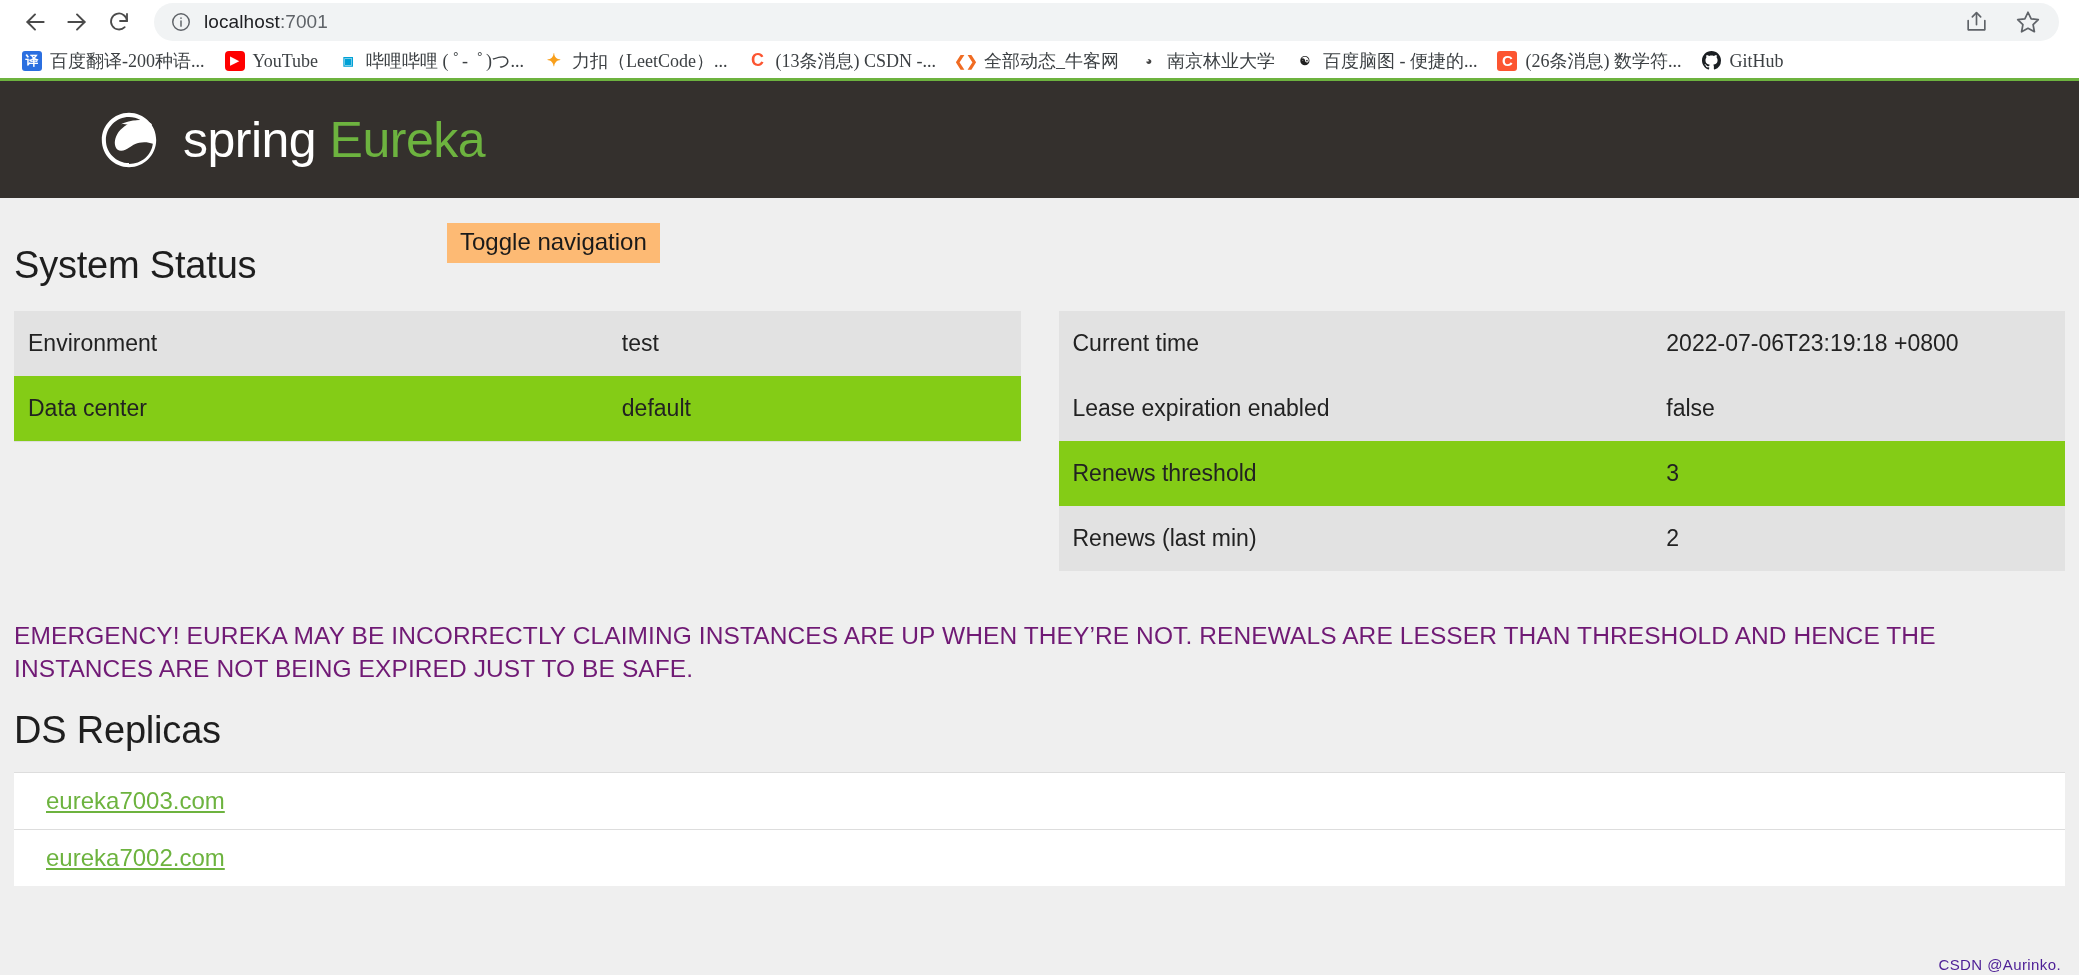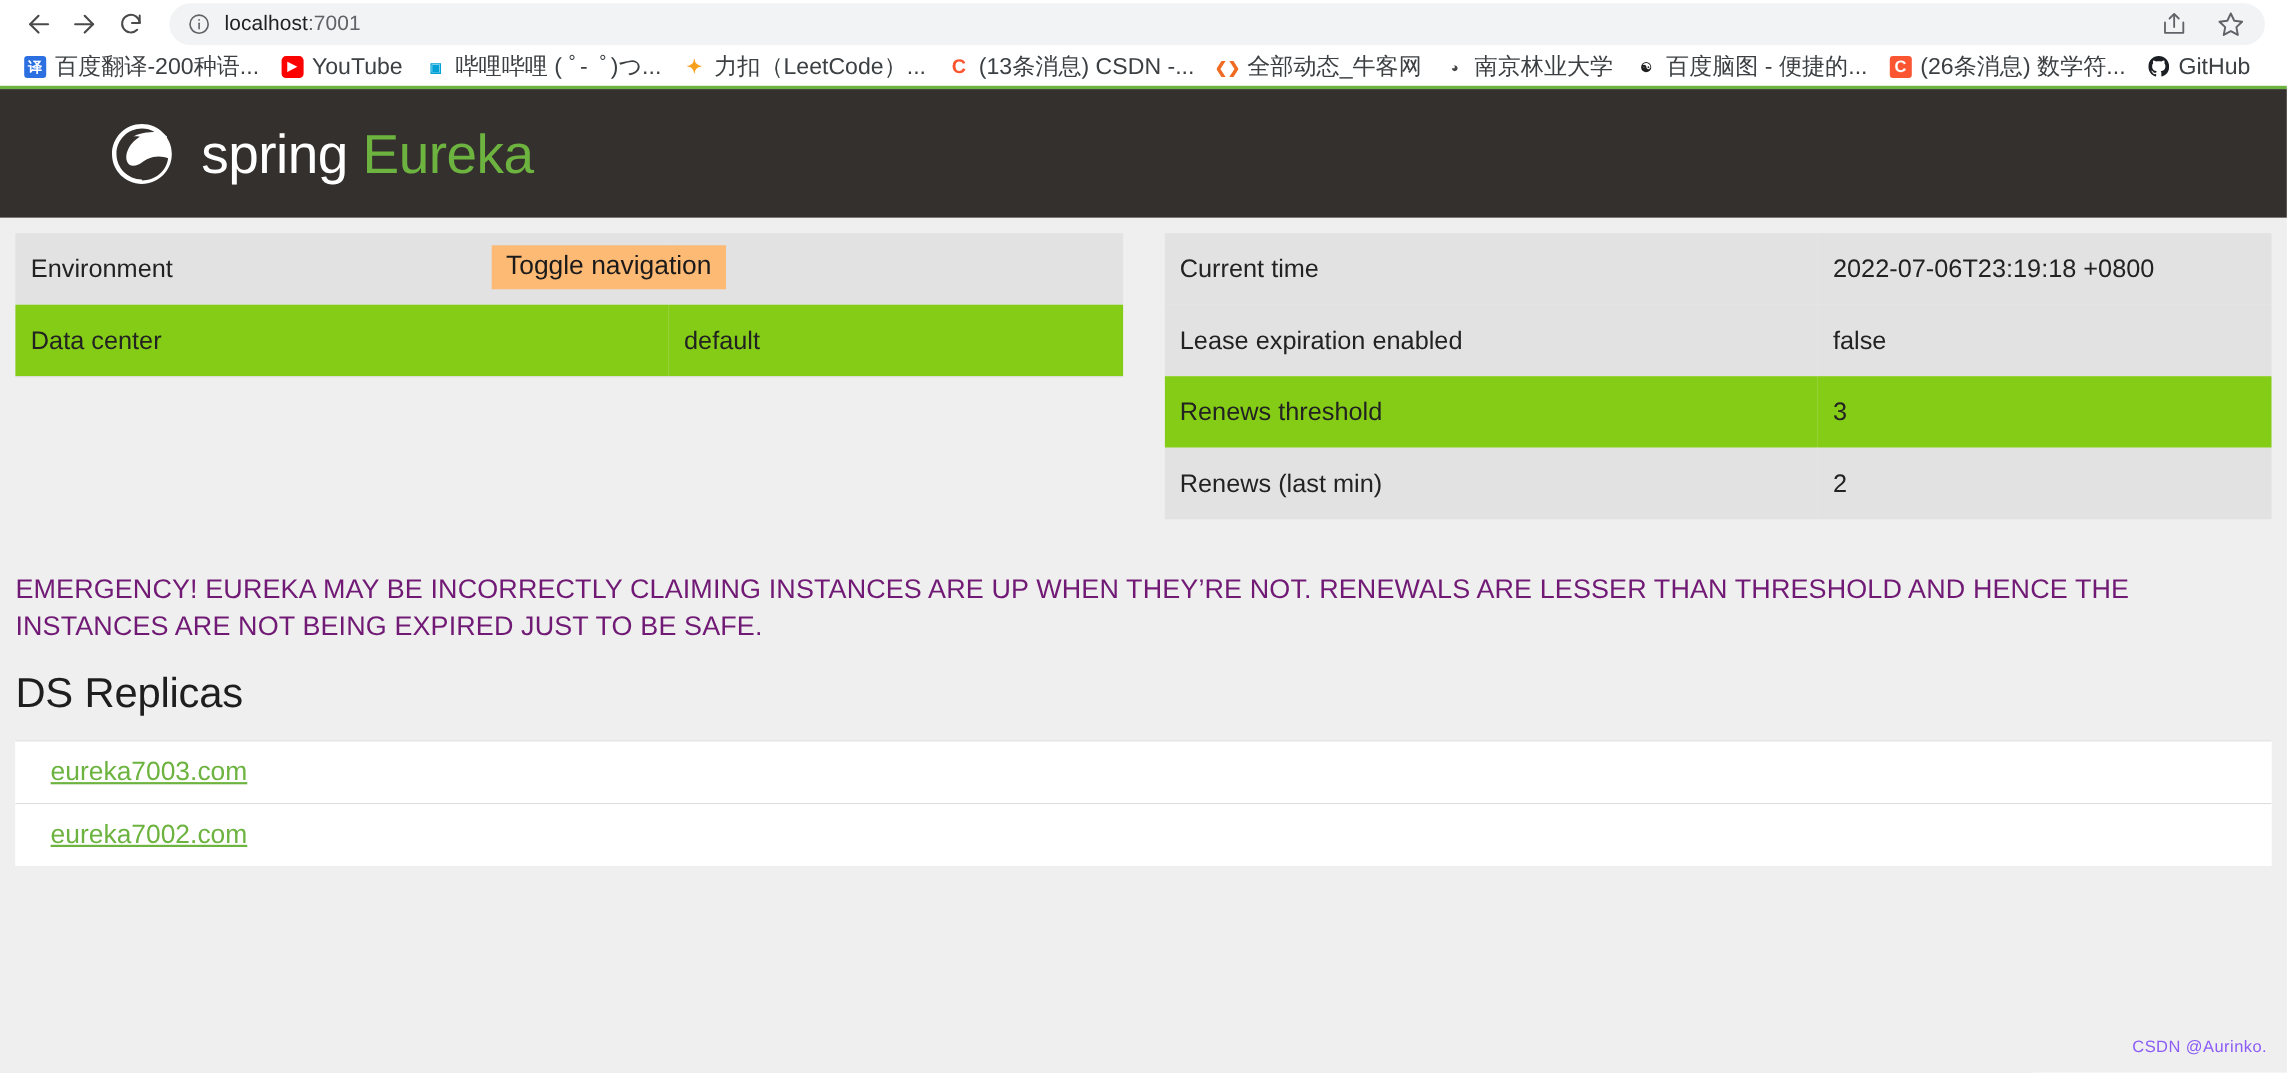--- a/index.html
+++ b/index.html
@@ -100,23 +100,24 @@
     display: flex;
     align-items: center;
     justify-content: center;
     border-radius: 3px;
     font-size: 12px;
     font-weight: bold;
     color: #fff;
     overflow: hidden;
   }
   .bm-label {
-    font-size: 21px;
+    font-size: 18px;
     color: #3c4043;
     line-height: 1;
+    font-family: Liberation Serif, serif;
   }
   .ic-baidu-fanyi { background: #2b6fe0; font-size: 13px; }
   .ic-youtube { background: #ff0000; color: #fff; font-size: 11px; border-radius: 4px; }
   .ic-bili { background: #ffffff; color: #00a1d6; }
   .ic-leetcode { background: #ffffff; color: #f89f1b; font-size: 17px; }
   .ic-csdn { background: #ffffff; color: #fc5531; font-size: 18px; font-weight: 700; }
   .ic-nowcoder { background: #ffffff; color: #f06b22; font-size: 14px; }
   .ic-njfu { background: #ffffff; color: #444; }
   .ic-naotu { background: #ffffff; color: #1f1f1f; }
   .ic-csdn2 { background: #fc5531; color: #fff; font-size: 15px; font-weight: 700; border-radius: 3px; }
@@ -238,23 +239,23 @@
   }
   table.replicas-table tr:first-child td { border-top: 1px solid #dddddd; }
   a.replica-link {
     color: #6db33f;
     text-decoration: underline;
     font-size: 24px;
   }
   .watermark {
     position: absolute;
     right: 18px;
-    bottom: 21px;
+    bottom: 8px;
     font-size: 15px;
-    color: #8b5cf6;
+    color: #4c1d95;
     letter-spacing: 0.4px;
   }
 </style>
 </head>
 <body>
 
 <div class="browser-chrome">
 
   <div class="toolbar">
     <div class="nav-btn" title="Back">
@@ -366,20 +367,21 @@
         <path d="M57.2 14.5c-.4 2.5-1.5 5-3.1 6.6-2 2-4.9 3-7.9 2.3-2.6-.6-5-2.3-7.8-4.2-3.3-2.3-7.2-4.9-12.4-4.9-1.1 0-2 .1-3 .3 5-2.6 11.3-4.3 19-4.4 6.8-.1 12.4 1.8 15.2 4.3z"></path>
       </svg>
     </span>
     <span class="brand-text"><span class="spring-word">spring</span> <span class="eureka-word">Eureka</span></span>
   </div>
   <div class="toggle-nav">Toggle navigation</div>
 </div>
 
 <div class="page">
 
+  <h1 class="section-title">System Status</h1>
 
   <div class="tables-row">
     <div class="tcol">
       <table class="status-table">
         <tbody>
             <tr class="odd">
           <td class="k">Environment</td>
           <td class="v">test</td>
         </tr>
         <tr class="even">

